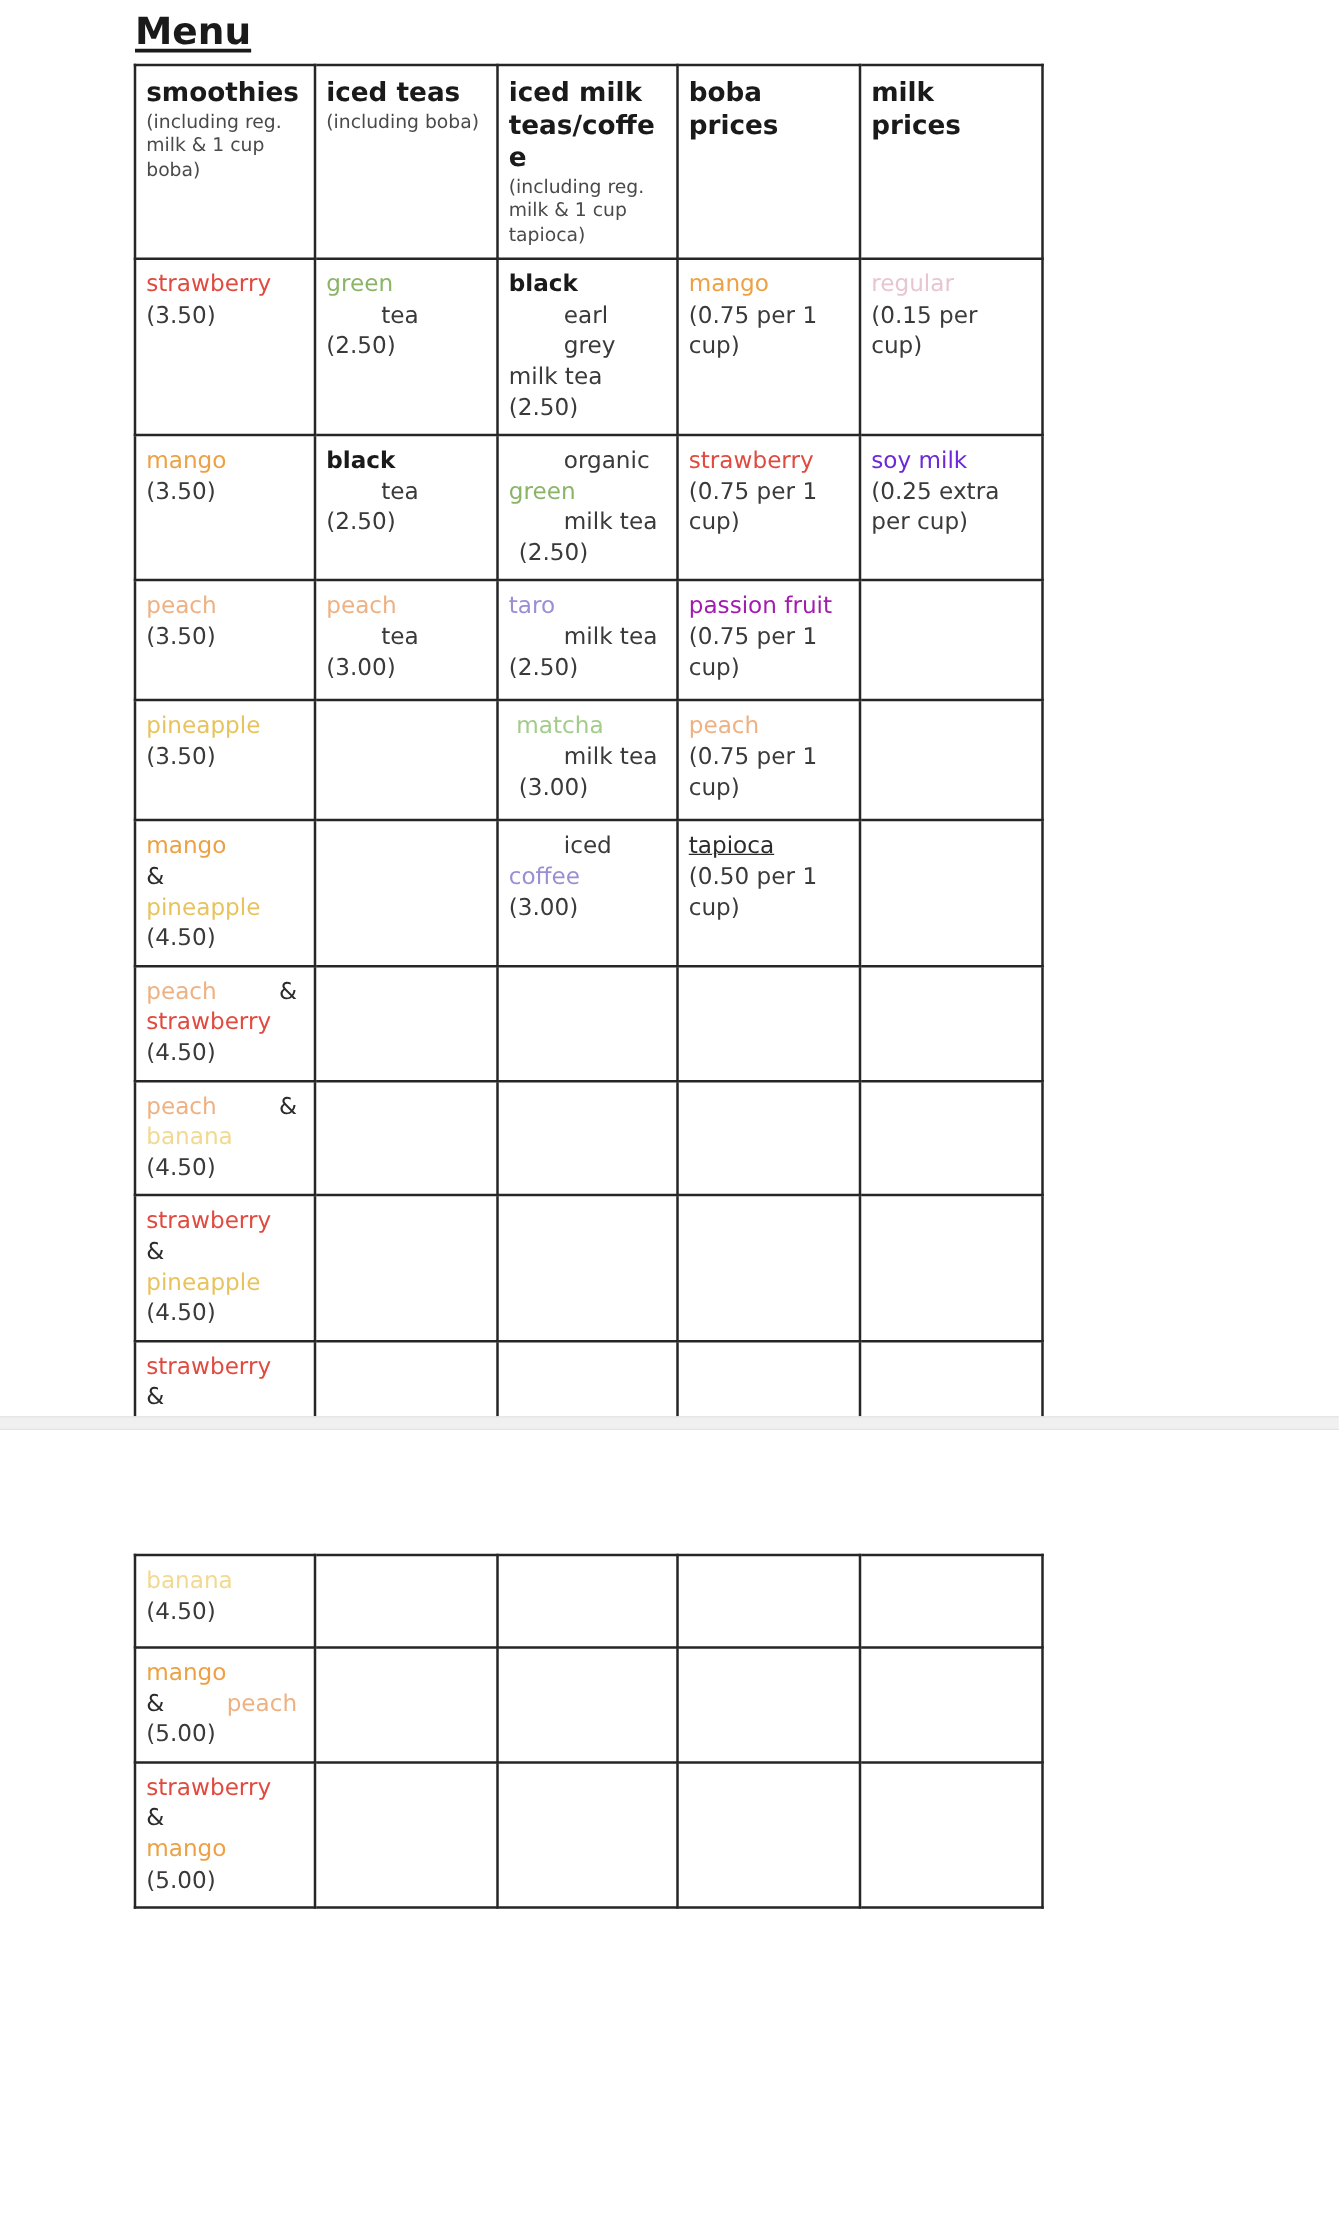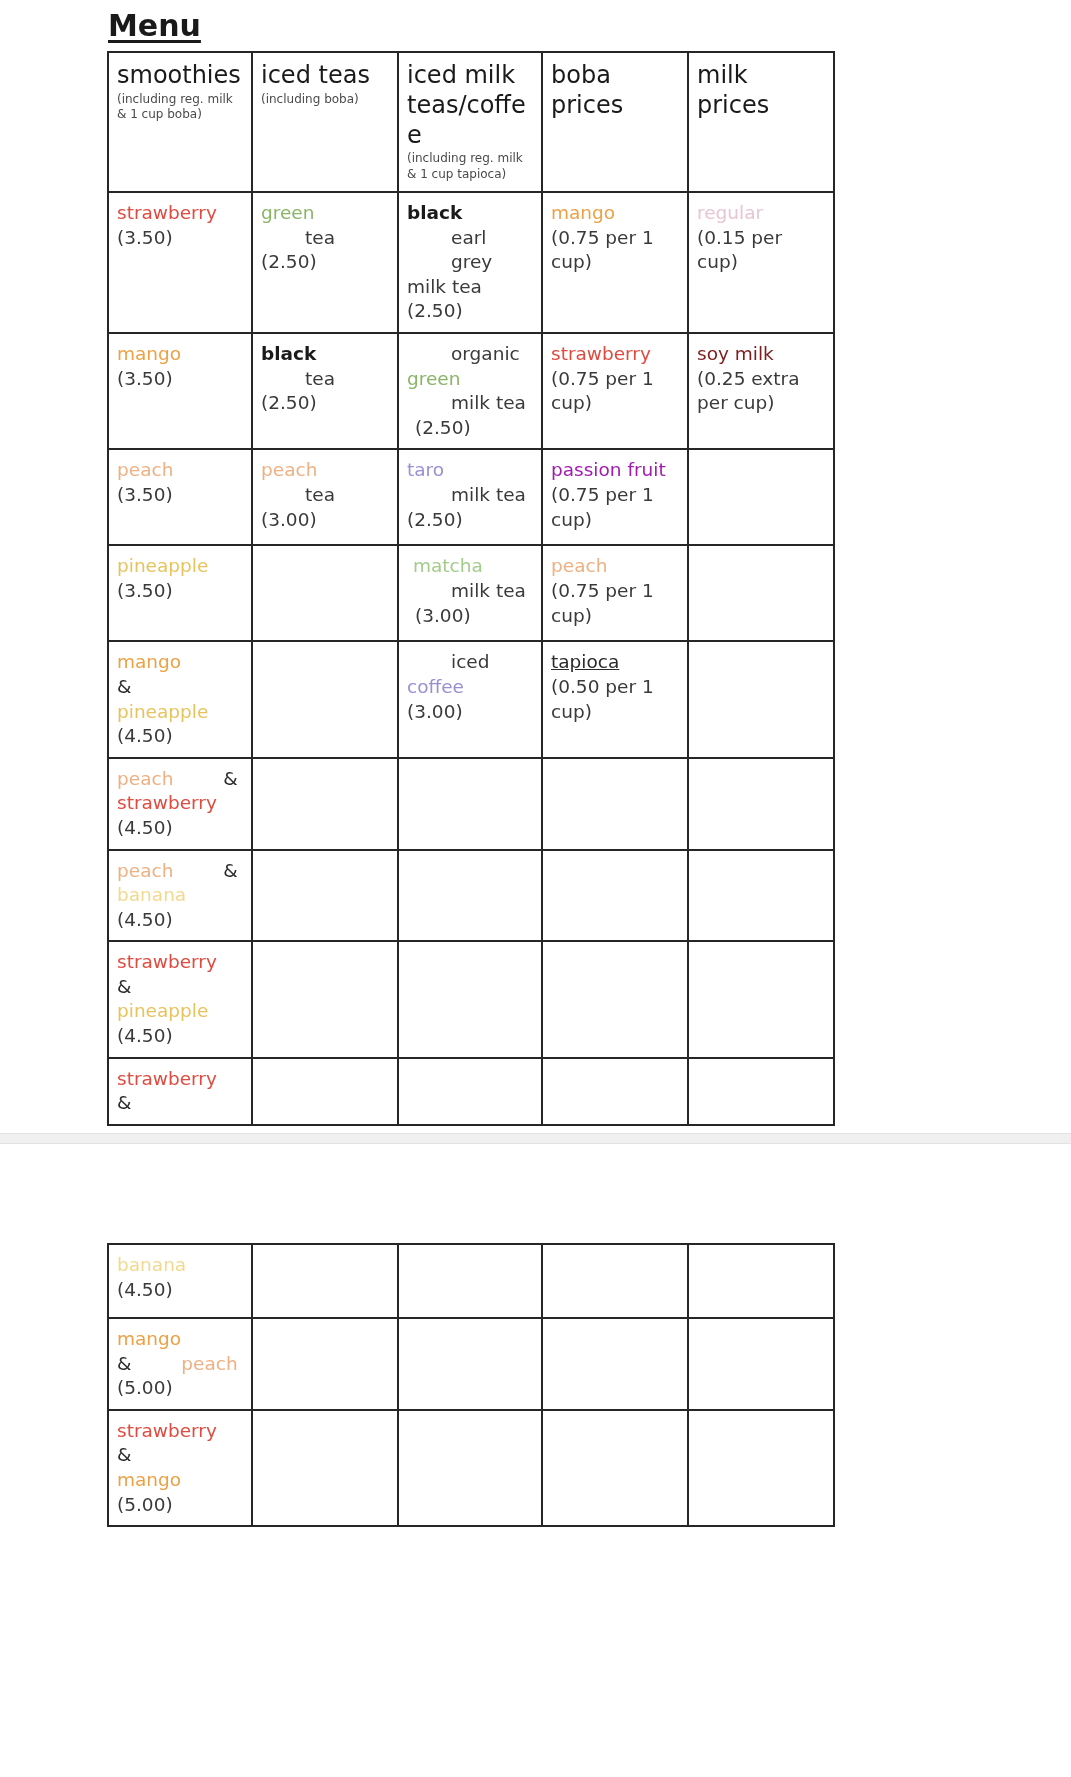--- a/index.html
+++ b/index.html
@@ -68,28 +68,28 @@
   col.c1 { width: 146px; }
   col.c2 { width: 144px; }
   col.c3 { width: 146px; }
   col.c4 { width: 146px; }
 
   
   td.head {
     padding-top: 10px;
   }
   .head-title {
-    font-size: 24px;
-    font-weight: normal;
+    font-size: 21px;
+    font-weight: bold;
     color: #1a1a1a;
     line-height: 1.24;
     display: block;
   }
   .head-sub {
-    font-size: 12px;
+    font-size: 15px;
     color: #4a4a4a;
     line-height: 1.29;
     display: block;
     margin-top: 1px;
   }
 
   
   tr.r-h  td { height: 122px; }
   tr.r-1  td { height: 66px; }
   tr.r-2  td { height: 92px; }
@@ -123,21 +123,21 @@
   .c-mango      { color: #eda144; }
   .c-peach      { color: #eeb183; }
   .c-pineapple  { color: #e8c35d; }
   .c-banana     { color: #f2d98f; }
   .c-green      { color: #8ab567; }
   .c-matcha     { color: #a3cc8a; }
   .c-taro       { color: #9b8fd4; }
   .c-coffee     { color: #9b8fd4; }
   .c-passion    { color: #a21caf; }
   .c-regular    { color: #e8c5d3; }
-  .c-soy        { color: #7f1d1d; }
+  .c-soy        { color: #6d28d9; }
 
   
   .page-break {
     position: absolute;
     left: 0;
     top: 1133px;
     width: 1071px;
     height: 9px;
     background: #f0f0f0;
     border-top: 1px solid #e3e3e3;

